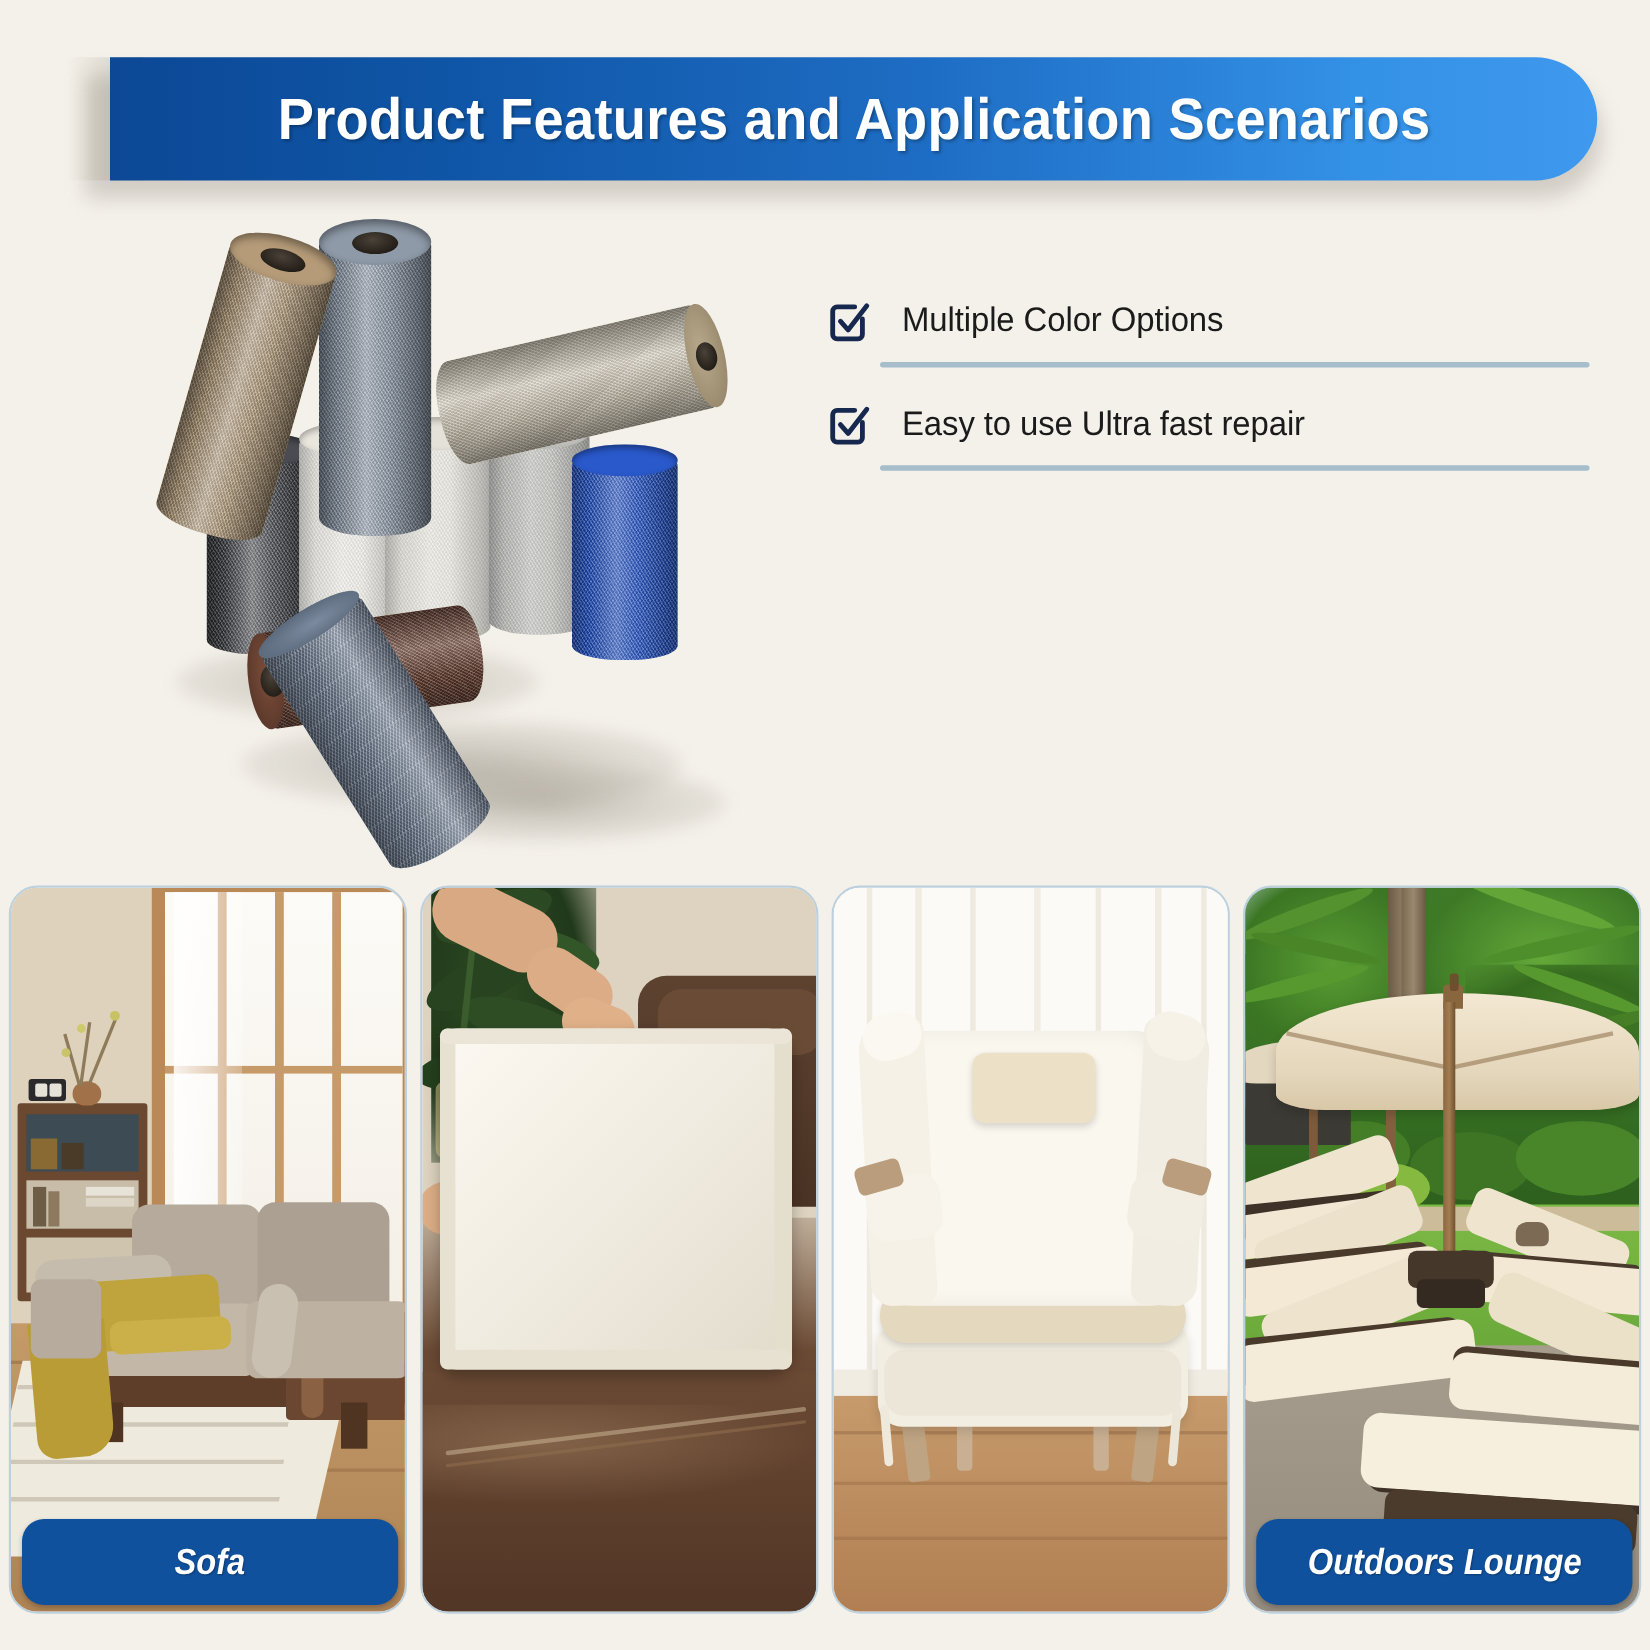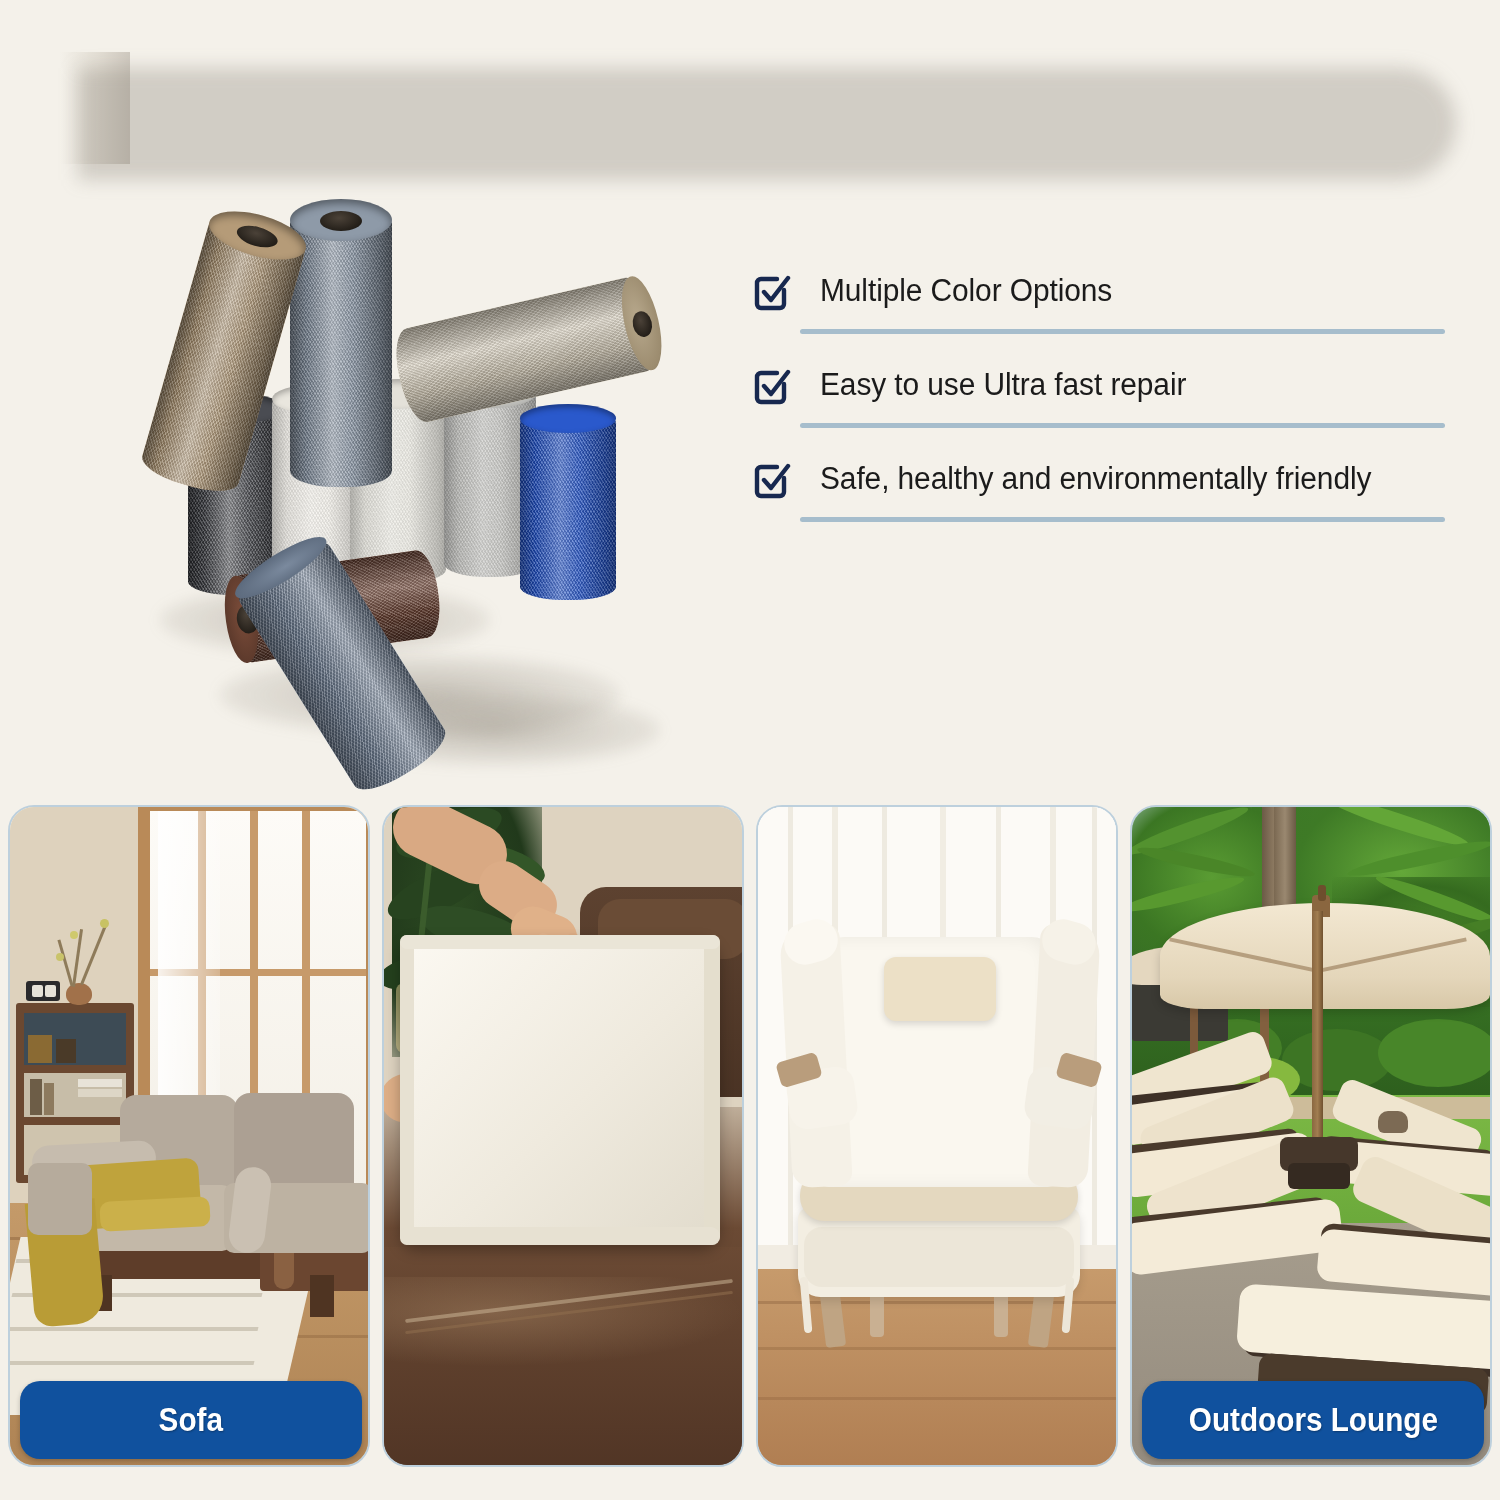--- a/index.html
+++ b/index.html
@@ -81,21 +81,21 @@
     font-size:31px; color:#1b1b1b; letter-spacing:-0.1px;
     white-space:nowrap; line-height:48px;
     transform:scaleX(0.965); transform-origin:left center;
   }
   .feature-rule{
     position:absolute; left:58px; top:74px; width:645px; height:5px;
     background:#a6bdcc; border-radius:3px;
   }
 
   
-  #cards{ position:absolute; left:0; top:805px; width:1204px; height:680px; }
+  #cards{ position:absolute; left:0; top:805px; width:1204px; height:680px;font-style:italic; }
   .card{
     position:absolute; top:0; width:362px; height:662px;
     border:2px solid #bdd0dd; border-radius:26px;
     background:#ffffff; overflow:hidden;
   }
   .card .photo{ position:absolute; inset:0; overflow:hidden; }
   .label-bar{
     position:absolute; left:10px; bottom:6px; width:342px; height:78px;
     background:#10519e; border-radius:20px;
     display:flex; align-items:center; justify-content:center;
@@ -109,20 +109,23 @@
 
   
   .sc{ position:absolute; }
 </style>
 </head>
 <body>
 
 <div id="header-area">
   <div class="banner-tail"></div>
   <div class="banner-shadow"></div>
+  <div class="banner">
+    <div class="banner-title">Product Features and Application Scenarios</div>
+  </div>
 </div>
 
 <div id="product-photo">
 
   <div class="shadowblob" style="left:60px;top:400px;width:330px;height:70px;"></div>
   <div class="shadowblob" style="left:120px;top:470px;width:400px;height:80px;"></div>
   <div class="shadowblob" style="left:230px;top:510px;width:330px;height:70px;"></div>
 
   <div class="roll" style="left:88px;top:215px;width:98px;height:195px;">
     <div class="body" style="background:#3b3d42;">
@@ -230,30 +233,20 @@
     <span class="chk">
       <svg viewBox="0 0 42 42" width="42" height="42">
         <path d="M34 19 V33 a4 4 0 0 1-4 4 H11 a4 4 0 0 1-4-4 V12 a4 4 0 0 1 4-4 H27" fill="none" stroke="#17284f" stroke-width="4.4" stroke-linecap="round"></path>
         <path d="M14 21 L21 29 L38 7" fill="none" stroke="#17284f" stroke-width="4.4" stroke-linecap="round" stroke-linejoin="round"></path>
       </svg>
     </span>
     <span class="feature-text">Easy to use Ultra fast repair</span>
     <span class="feature-rule"></span>
   </div>
 
-  <div class="feature-row">
-    <span class="chk">
-      <svg viewBox="0 0 42 42" width="42" height="42">
-        <path d="M34 19 V33 a4 4 0 0 1-4 4 H11 a4 4 0 0 1-4-4 V12 a4 4 0 0 1 4-4 H27" fill="none" stroke="#17284f" stroke-width="4.4" stroke-linecap="round"></path>
-        <path d="M14 21 L21 29 L38 7" fill="none" stroke="#17284f" stroke-width="4.4" stroke-linecap="round" stroke-linejoin="round"></path>
-      </svg>
-    </span>
-    <span class="feature-text">Safe, healthy and environmentally friendly</span>
-    <span class="feature-rule"></span>
-  </div>
 
 </div>
 
 <div id="cards">
 
   <div class="card" style="left:8px;">
     <div class="photo" style="background:linear-gradient(to bottom,#e7ddcc 0%,#ded3bf 48%,#c79f72 66%,#b98f62 100%);">
 
       <div class="sc" style="left:0;top:0;width:160px;height:420px;background:#ded2bd;"></div>
 

